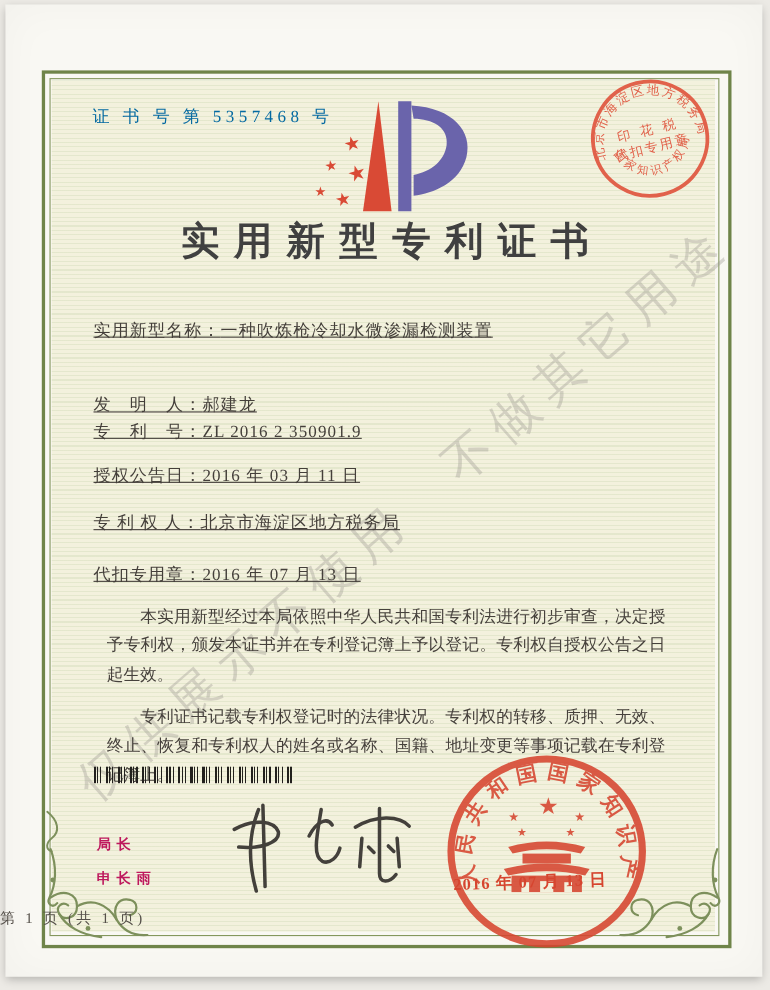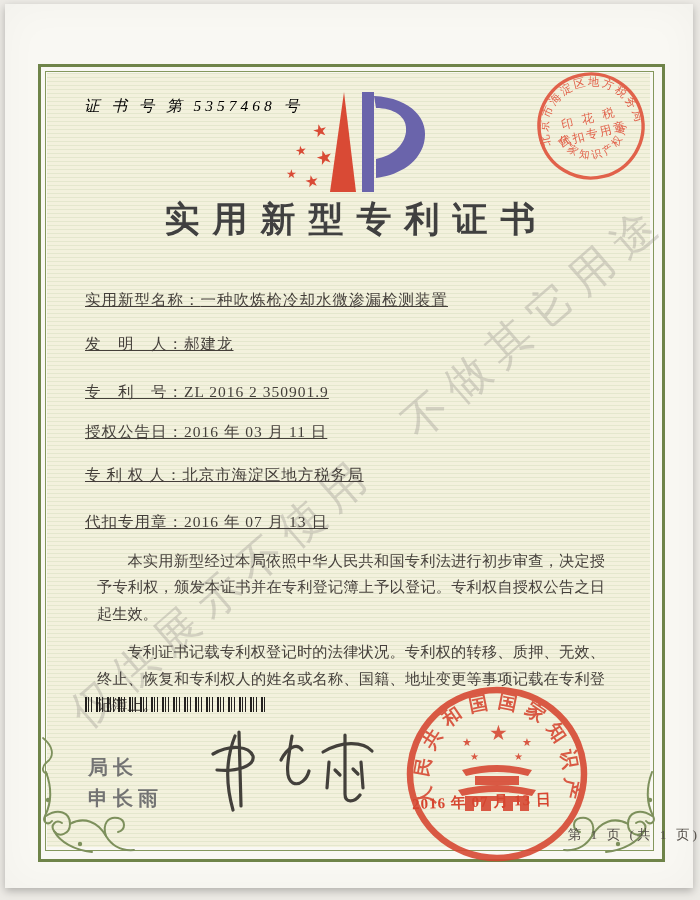--- a/index.html
+++ b/index.html
@@ -7,38 +7,38 @@
   .stage{position:relative;width:700px;height:900px;overflow:hidden;background:#eceae5;}
   .paper{position:absolute;left:5px;top:4px;right:7px;bottom:12px;background:#f9f8f3;
          box-shadow:0 3px 8px rgba(0,0,0,.25), inset 0 0 40px rgba(0,0,0,.03);}
   .border-outer{position:absolute;left:38px;top:64px;width:621px;height:792px;
                 border:3px solid #6f8449;}
   .border-inner{position:absolute;left:45px;top:71px;width:607px;height:778px;
                 border:1px solid #84975c;}
   .inner-bg{position:absolute;left:47px;top:73px;width:603px;height:774px;
             background:#f3f1dd;
             background-image:repeating-linear-gradient(180deg, rgba(150,180,120,.16) 0 1px, rgba(0,0,0,0) 1px 4px);}
-  .cert-no{position:absolute;left:84px;top:96px;font-size:15.5px;letter-spacing:4px;color:#000000;font-style:italic;}
+  .cert-no{position:absolute;left:84px;top:96px;font-size:15.5px;letter-spacing:4px;color:#0369a1;}
   .logo{position:absolute;left:280px;top:86px;}
   .title{position:absolute;left:0;top:196px;width:100%;text-align:center;
          font-size:35px;font-weight:bold;color:#404040;letter-spacing:13px;text-indent:13px;}
   .fields{position:absolute;left:85px;top:290px;width:540px;font-size:15.5px;color:#443f3a;letter-spacing:1px;}
   .frow{position:absolute;left:0;white-space:nowrap;text-decoration:underline;}
   .frow .lab{display:inline;}
   .paras{position:absolute;left:85px;top:536px;width:532px;font-size:15.2px;line-height:26.4px;
          color:#46413c;text-align:justify;}
   .paras p{margin:12px;text-indent:2em;}
   .barcode{position:absolute;left:85px;top:697px;width:182px;height:15px;
            background-image:repeating-linear-gradient(90deg,#23211e 0,#23211e 2px,transparent 2px,transparent 3px,#23211e 3px,#23211e 4px,transparent 4px,transparent 6px,#23211e 6px,#23211e 7px,transparent 7px,transparent 11px);}
-  .director{position:absolute;left:88px;top:752px;font-size:20px;color:#737373;letter-spacing:5px;line-height:31px;font-weight:bold;}
+  .director{position:absolute;left:88px;top:752px;font-size:13px;color:#be185d;letter-spacing:5px;line-height:31px;font-weight:bold;}
   .signature{position:absolute;left:195px;top:722px;}
   .seal{position:absolute;left:404px;top:684px;}
   .seal-date{position:absolute;left:412px;top:792px;width:180px;font-size:15px;font-weight:bold;
              color:#d6452f;letter-spacing:1px;transform:rotate(-2deg);}
-  .footer{position:absolute;left:0;top:826px;width:100%;text-align:right;font-size:13.5px;
+  .footer{position:absolute;left:0;top:826px;width:100%;text-align:left;font-size:13.5px;
           letter-spacing:3px;color:#55504a;}
   .watermark{position:absolute;left:58px;top:696px;transform:rotate(-41deg);transform-origin:0 0;
              font-size:44px;letter-spacing:11px;color:#97938d;opacity:.34;white-space:nowrap;pointer-events:none;}
   .tax-stamp{position:absolute;left:533px;top:68px;transform:rotate(-14deg);opacity:.92;}
   .corner{position:absolute;}
   .corner.bl{left:40px;bottom:44px;}
   .corner.br{right:42px;bottom:44px;transform:scaleX(-1);}
   .edge-curl{position:absolute;left:39px;top:736px;}
   svg text{font-family:"Liberation Serif","DejaVu Serif",serif;}
 </style>
@@ -105,21 +105,21 @@
       <text x="38" y="80" font-size="19" transform="rotate(-16 38 80)">★</text>
       <text x="6" y="92" font-size="12">★</text>
       <text x="26" y="102" font-size="16" transform="rotate(-12 26 102)">★</text>
     </g>
   </svg>
 
   <div class="title">实用新型专利证书</div>
 
   <div class="fields">
     <div class="frow" style="top:0px"><span class="lab">实用新型名称：</span><span>一种吹炼枪冷却水微渗漏检测装置</span></div>
-    <div class="frow" style="top:44px"><span class="lab">发　明　人：</span><span>郝建龙</span></div>
+    <div class="frow" style="top:68px"><span class="lab">发　明　人：</span><span>郝建龙</span></div>
     <div class="frow" style="top:92px"><span class="lab">专　利　号：</span><span>ZL 2016 2 350901.9</span></div>
     <div class="frow" style="top:132px"><span class="lab">授权公告日：</span><span>2016 年 03 月 11 日</span></div>
     <div class="frow" style="top:175px"><span class="lab">专 利 权 人：</span><span>北京市海淀区地方税务局</span></div>
     <div class="frow" style="top:222px"><span class="lab">代扣专用章：</span><span>2016 年 07 月 13 日</span></div>
   </div>
 
   <div class="paras">
     <p>本实用新型经过本局依照中华人民共和国专利法进行初步审查，决定授予专利权，颁发本证书并在专利登记簿上予以登记。专利权自授权公告之日起生效。</p>
     <p>专利证书记载专利权登记时的法律状况。专利权的转移、质押、无效、终止、恢复和专利权人的姓名或名称、国籍、地址变更等事项记载在专利登记簿上。</p>
   </div>

